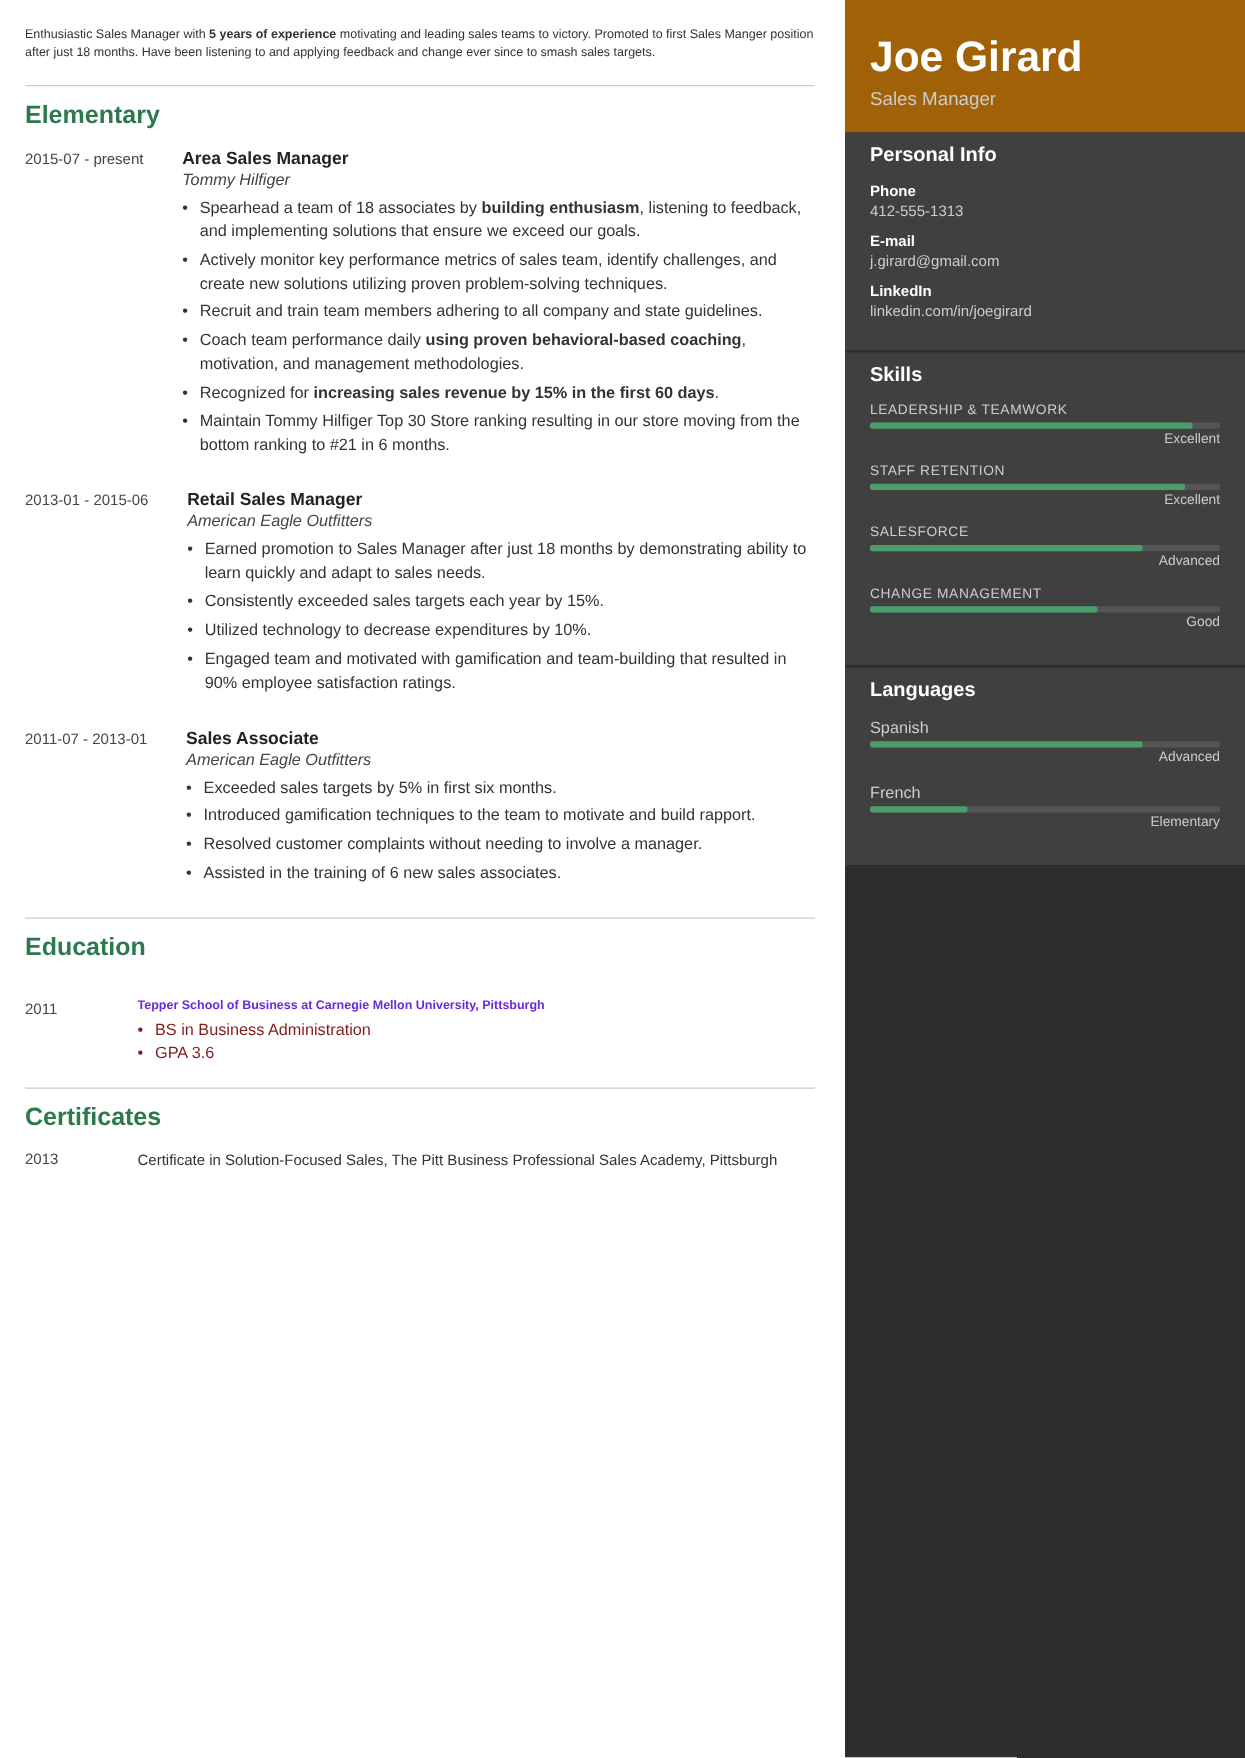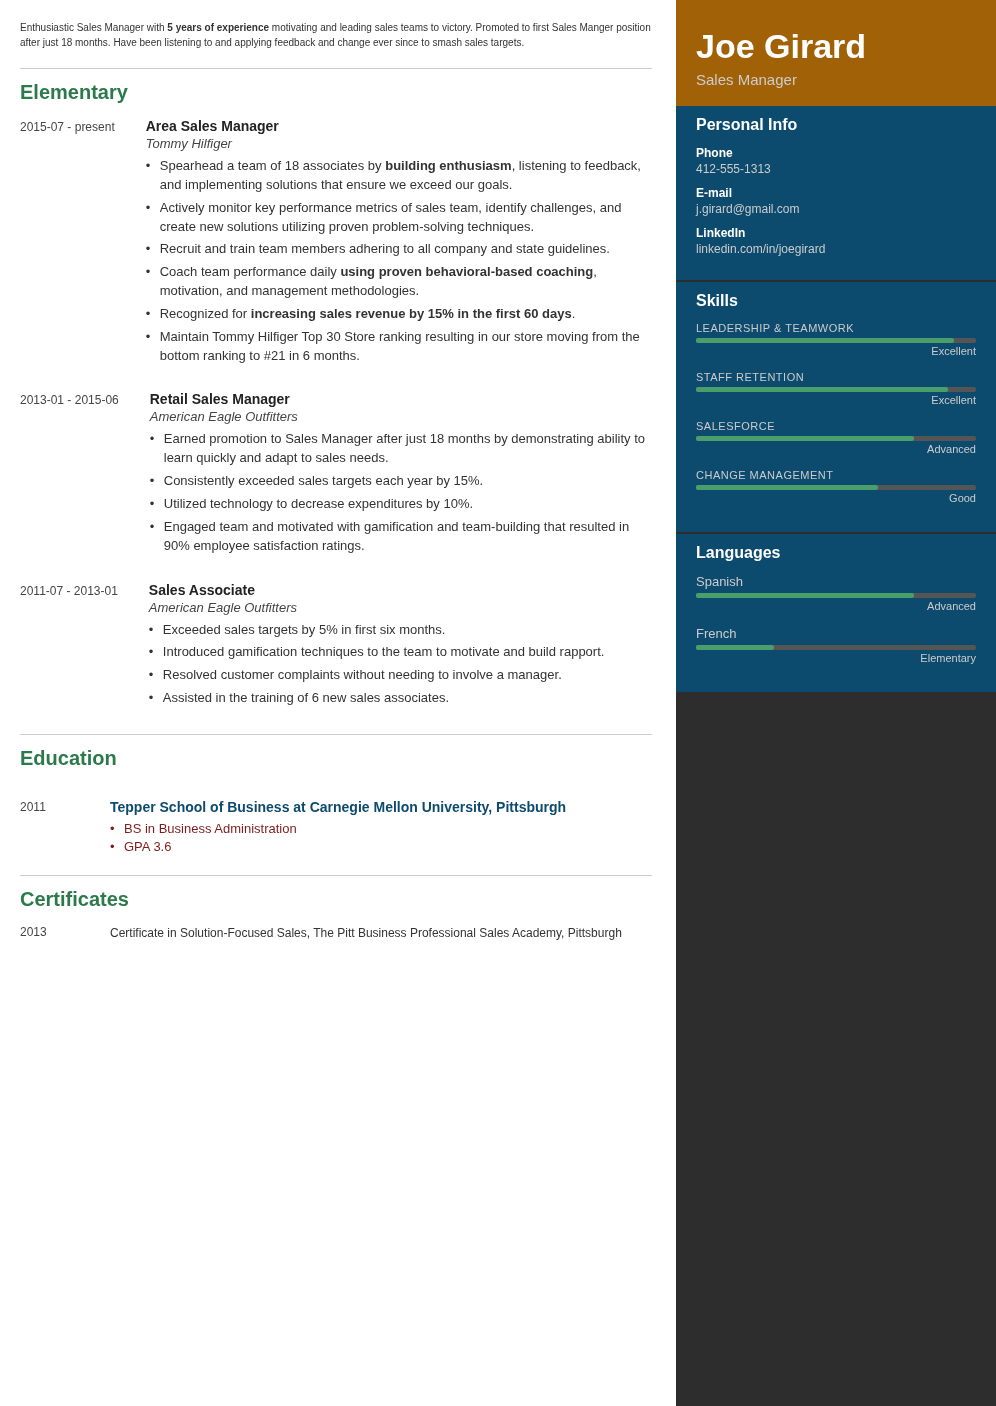--- a/index.html
+++ b/index.html
@@ -90,23 +90,23 @@
       margin-top: 28px;
     }
     .edu-year {
       min-width: 90px;
       font-size: 12px;
       color: #444;
       padding-top: 2px;
     }
     .edu-content {}
     .edu-school {
-      font-size: 14px;
-      font-weight: bold;
-      color: #0c4a6e;
+      font-size: 10px;
+      font-weight: bold;
+      color: #6d28d9;
       margin-bottom: 4px;
       line-height: 1.4;
     }
     .edu-bullets {
       list-style: none;
       padding: 0;
     }
     .edu-bullets li {
       position: relative;
       padding-left: 14px;
@@ -150,21 +150,21 @@
       font-weight: bold;
       color: #fff;
       line-height: 1.1;
       margin-bottom: 6px;
     }
     .right-title {
       font-size: 15px;
       color: #ccc;
     }
     .right-section {
-      background: #0c4a6e;
+      background: #404040;
       padding: 10px 20px 14px 20px;
       margin-bottom: 2px;
     }
     .right-section-title {
       font-size: 16px;
       font-weight: bold;
       color: #fff;
       margin-bottom: 12px;
     }
     .info-label {

